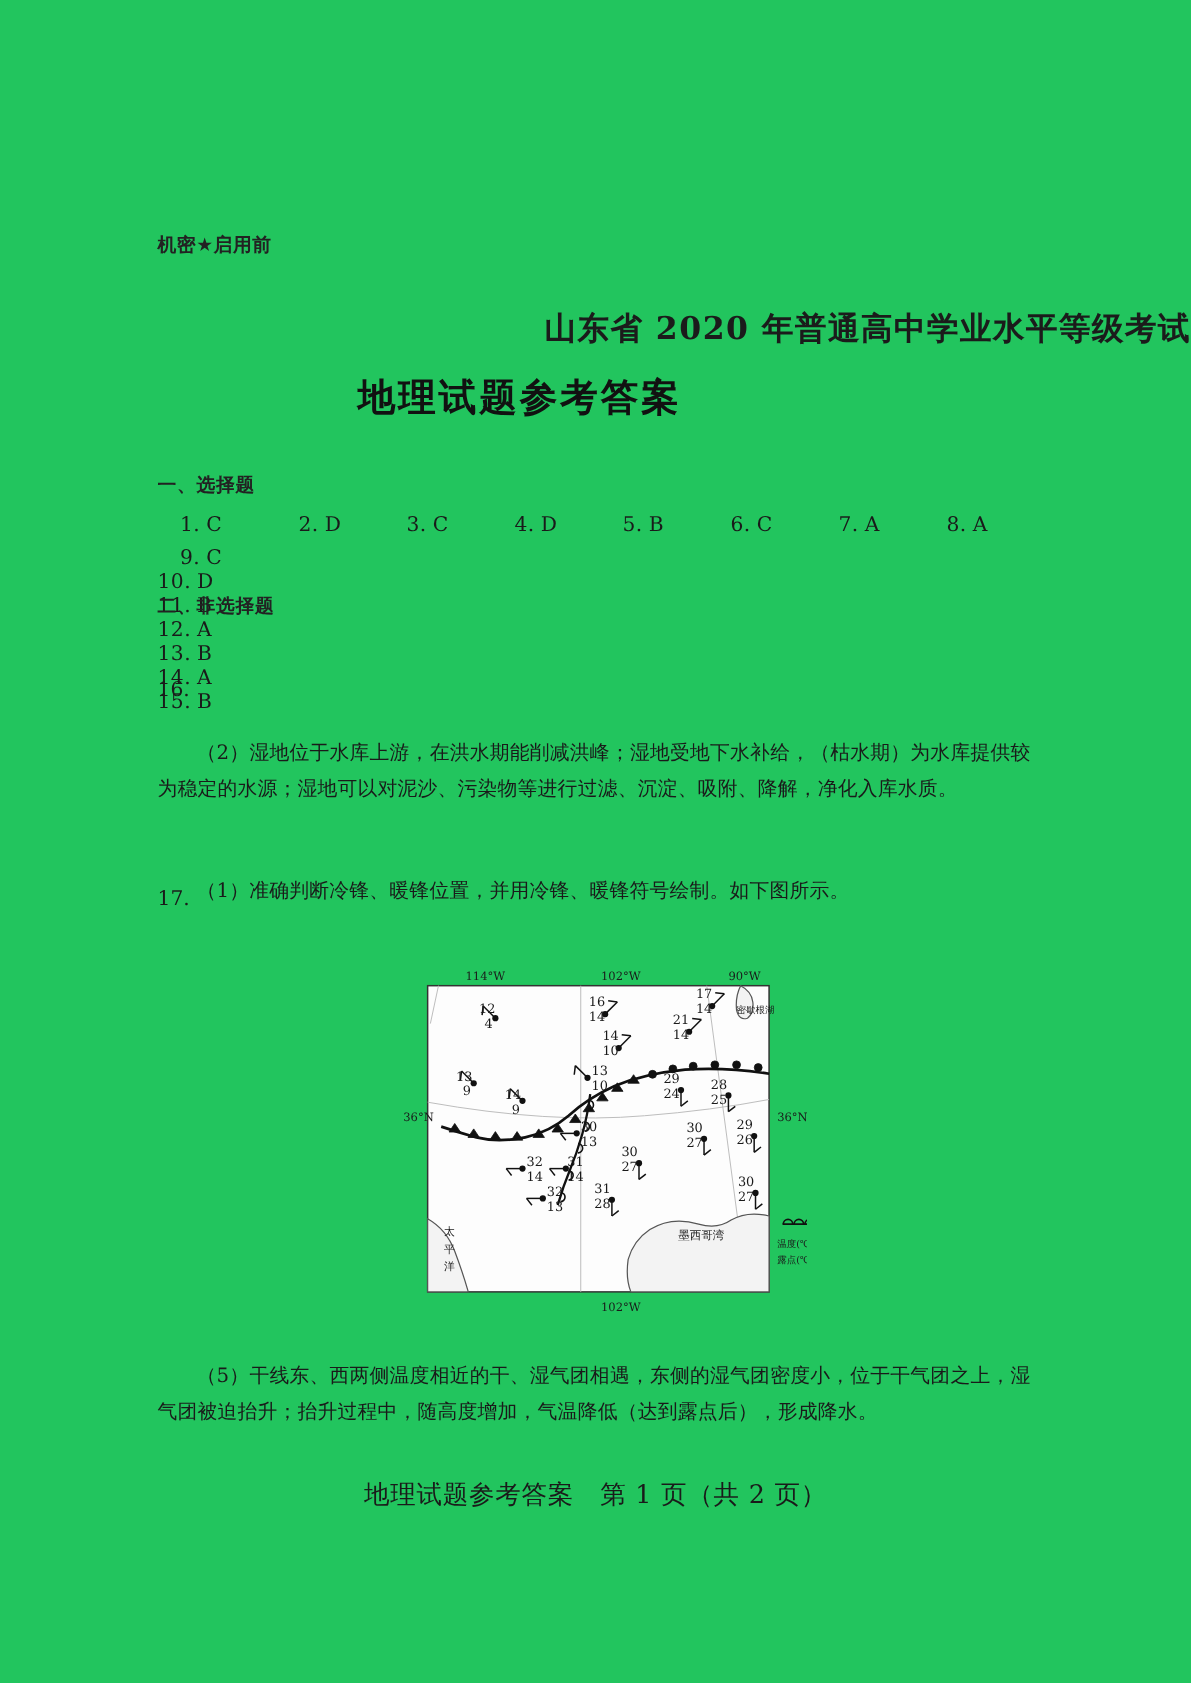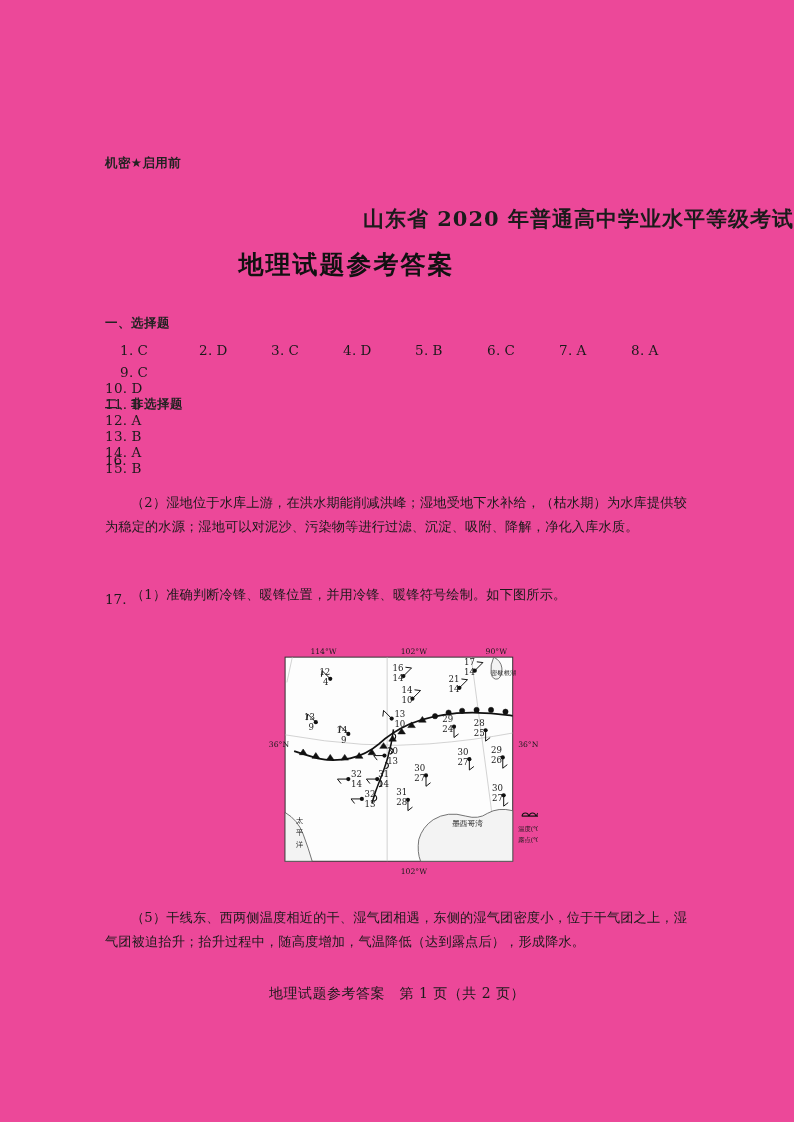--- a/index.html
+++ b/index.html
@@ -13,21 +13,21 @@
     position: relative;
     font-family: "DejaVu Serif", "Liberation Serif", serif;
     color: #1a1a1a;
     overflow: hidden;
   }
   .page {
     position: absolute;
     left: 0; top: 0;
     width: 794px;
     height: 1122px;
-    background: #ec4899;
+    background: #22c55e;
   }
 
   
   .confidential {
     position: absolute;
     left: 105px;
     top: 155px;
     font-family: "DejaVu Sans", "Liberation Sans", sans-serif;
     font-weight: bold;
     font-size: 12.5px;
@@ -129,21 +129,21 @@
   }
   .figure svg { display: block; }
 
   
   .footer {
     position: absolute;
     left: 0;
     top: 985px;
     width: 794px;
     text-align: center;
-    font-size: 14px;
+    font-size: 17px;
     color: #1a1a1a;
     letter-spacing: 0.5px;
   }
 </style>
 </head>
 <body>
 
 <div class="page">
 
   <div class="confidential">机密★启用前</div>

